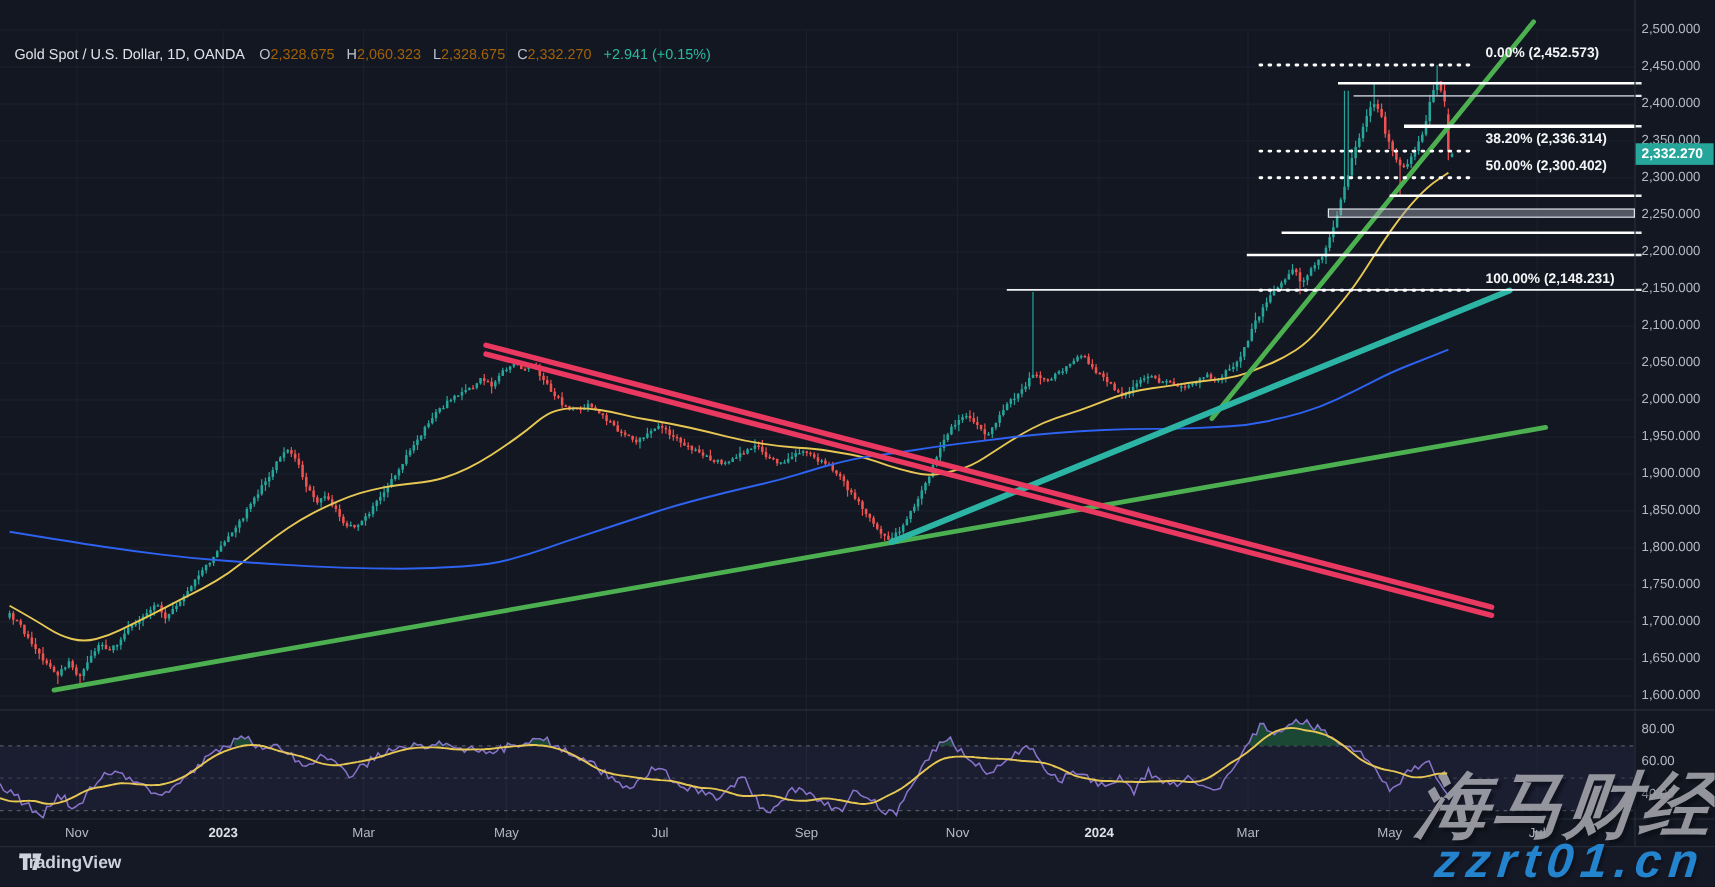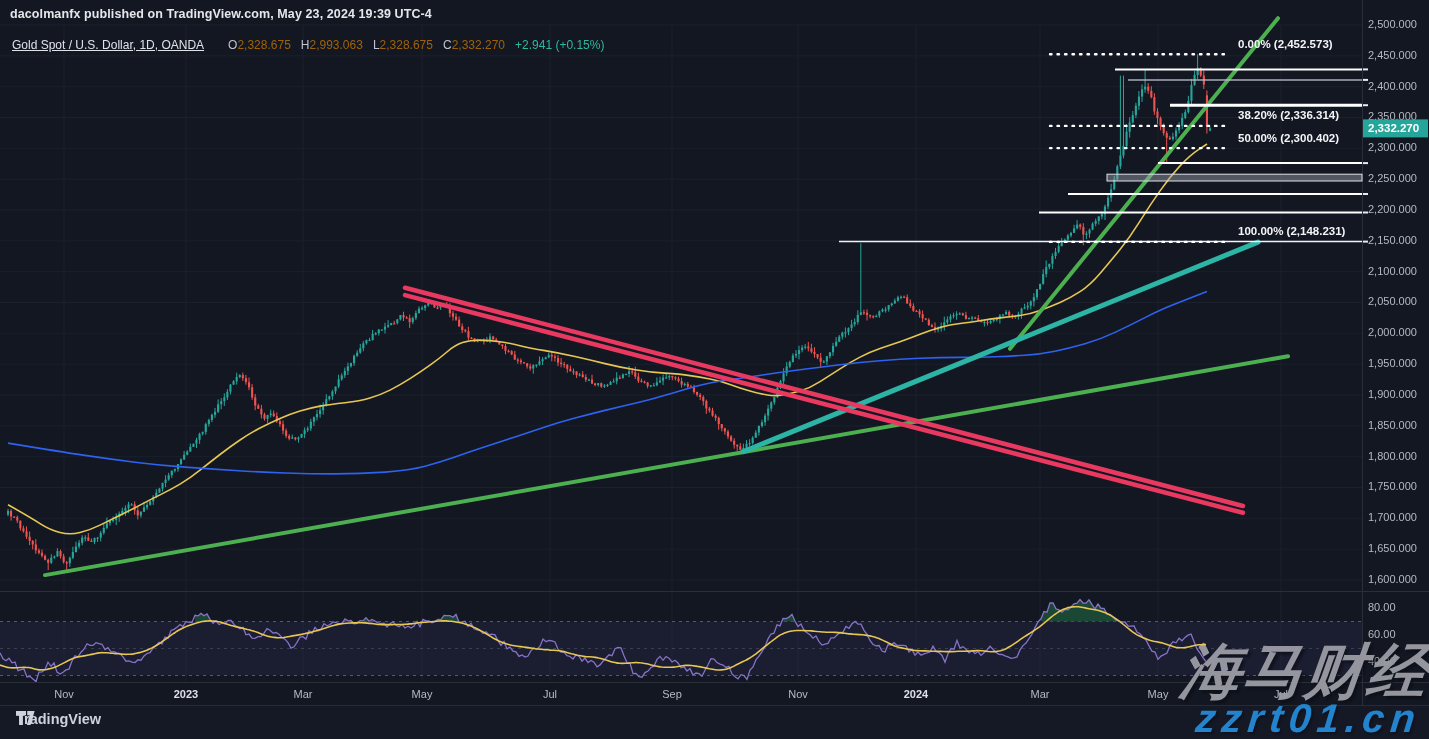--- a/index.html
+++ b/index.html
@@ -3,21 +3,21 @@
 <meta charset="utf-8">
 <style>
   html,body{margin:0;padding:0;background:#0d111c;}
   #app{position:relative;width:1429px;height:739px;background:#131722;overflow:hidden;
        font-family:"Liberation Sans",sans-serif;text-align:center;}
   svg{position:absolute;left:0;top:0;display:block;}
   #bg{z-index:1;} #wm{z-index:2;} #fg{z-index:3;pointer-events:none;}
   .overlay{position:absolute;z-index:4;}
   #attribution{left:10px;top:7px;font-size:12.5px;font-weight:700;color:#e4e6ea;letter-spacing:.1px;}
   #legend{left:12px;top:38px;font-size:12px;color:#dfe2e8;white-space:nowrap;}
-  #legend .sym{margin-right:14px;text-decoration:underline;}
+  #legend .sym{margin-right:2px;}
   #legend .k{color:#bfc4cf;margin-left:10px;}
   #legend .v{color:#a16207;}
   #legend .chg{color:#2cb9a0;margin-left:10px;}
   #footer{left:16px;top:711px;display:flex;align-items:center;gap:7px;}
   #footer .tvtext{font-size:14.5px;font-weight:700;color:#cdd2dc;}
   #wm{position:absolute;left:0;top:0;width:1429px;height:739px;pointer-events:none;}
   .wm-cn{position:absolute;right:0px;bottom:26px;font-size:60px;font-weight:800;font-style:italic;
          color:#9b9ca4;transform:skewX(-6deg);letter-spacing:2px;opacity:.95;
          text-shadow:3px 3px 2px rgba(10,12,18,.55);white-space:nowrap;}
   .wm-url{position:absolute;right:8px;bottom:-2px;font-size:40px;font-weight:800;font-style:italic;
@@ -960,24 +960,23 @@
         <polygon points="1041.0,621.5 1041.0,618.8 1044.0,611.6 1047.0,612.2 1050.0,602.9 1053.0,603.0 1056.0,608.9 1059.0,609.9 1062.0,612.2 1065.0,609.4 1068.0,609.8 1071.0,606.9 1074.0,603.9 1077.0,603.2 1080.0,599.5 1083.0,603.0 1086.0,603.2 1089.0,599.8 1092.0,604.7 1095.0,608.8 1098.0,603.9 1101.0,608.3 1104.0,608.3 1107.0,614.1 1110.0,614.3 1113.0,617.0 1116.0,620.1 1119.0,621.0 1122.0,621.5" fill="#1d5038" opacity="0.85"></polygon>
         <polyline points="0.0,652.9 3.0,658.8 6.0,660.7 9.0,658.3 12.0,662.8 15.0,662.0 18.0,670.6 21.0,669.7 24.0,669.1 27.0,676.9 30.0,676.4 33.0,679.0 36.0,681.6 39.0,672.1 42.0,671.8 45.0,669.4 48.0,662.2 51.0,666.3 54.0,662.8 57.0,672.1 60.0,674.1 63.0,672.3 66.0,669.9 69.0,669.1 72.0,661.0 75.0,655.8 78.0,656.8 81.0,652.2 84.0,649.2 87.0,643.8 90.0,645.4 93.0,645.4 96.0,642.7 99.0,643.7 102.0,644.3 105.0,649.6 108.0,647.7 111.0,651.9 114.0,651.7 117.0,652.8 120.0,653.5 123.0,656.8 126.0,661.2 129.0,660.9 132.0,662.1 135.0,662.6 138.0,659.8 141.0,660.2 144.0,655.9 147.0,653.5 150.0,652.6 153.0,648.2 156.0,645.8 159.0,642.4 162.0,643.8 165.0,637.1 168.0,638.4 171.0,630.5 174.0,629.3 177.0,627.2 180.0,624.5 183.0,626.6 186.0,621.5 189.0,622.3 192.0,622.6 195.0,615.3 198.0,615.9 201.0,613.4 204.0,615.7 207.0,613.9 210.0,619.3 213.0,623.2 216.0,620.7 219.0,624.5 222.0,623.2 225.0,623.8 228.0,620.4 231.0,620.5 234.0,624.4 237.0,626.9 240.0,628.7 243.0,627.4 246.0,634.8 249.0,634.0 252.0,638.1 255.0,638.4 258.0,636.6 261.0,636.6 264.0,633.2 267.0,628.7 270.0,630.3 273.0,633.1 276.0,632.5 279.0,634.2 282.0,637.6 285.0,639.2 288.0,642.7 291.0,648.2 294.0,646.8 297.0,642.4 300.0,637.2 303.0,636.7 306.0,639.1 309.0,630.7 312.0,633.5 315.0,627.4 318.0,630.9 321.0,629.4 324.0,623.6 327.0,625.8 330.0,624.5 333.0,621.9 336.0,622.7 339.0,623.8 342.0,623.3 345.0,619.0 348.0,620.9 351.0,620.5 354.0,623.8 357.0,623.5 360.0,620.7 363.0,620.9 366.0,617.7 369.0,621.2 372.0,619.4 375.0,621.0 378.0,622.9 381.0,623.6 384.0,623.3 387.0,626.9 390.0,623.7 393.0,621.8 396.0,625.3 399.0,626.7 402.0,624.4 405.0,628.0 408.0,626.3 411.0,628.0 414.0,626.0 417.0,621.5 420.0,626.8 423.0,619.3 426.0,620.8 429.0,620.8 432.0,622.7 435.0,621.4 438.0,619.3 441.0,619.6 444.0,615.4 447.0,615.6 450.0,615.6 453.0,617.2 456.0,614.4 459.0,622.2 462.0,621.8 465.0,621.3 468.0,626.5 471.0,623.3 474.0,628.8 477.0,629.9 480.0,630.6 483.0,633.5 486.0,631.7 489.0,634.7 492.0,634.1 495.0,634.9 498.0,640.7 501.0,645.3 504.0,641.6 507.0,648.9 510.0,647.1 513.0,651.2 516.0,651.9 519.0,656.4 522.0,655.0 525.0,657.1 528.0,656.0 531.0,650.6 534.0,648.1 537.0,649.3 540.0,646.2 543.0,639.1 546.0,641.7 549.0,640.5 552.0,640.8 555.0,641.9 558.0,649.2 561.0,652.0 564.0,652.1 567.0,655.6 570.0,656.5 573.0,659.0 576.0,654.8 579.0,656.2 582.0,661.2 585.0,658.1 588.0,662.5 591.0,660.4 594.0,662.2 597.0,666.8 600.0,664.9 603.0,661.3 606.0,658.0 609.0,654.8 612.0,655.7 615.0,648.7 618.0,647.5 621.0,647.9 624.0,655.8 627.0,662.7 630.0,663.1 633.0,673.6 636.0,673.4 639.0,676.6 642.0,677.2 645.0,672.6 648.0,671.1 651.0,667.5 654.0,666.2 657.0,659.4 660.0,656.4 663.0,660.3 666.0,656.5 669.0,658.2 672.0,662.0 675.0,660.3 678.0,662.9 681.0,667.8 684.0,666.8 687.0,671.0 690.0,668.6 693.0,675.0 696.0,673.0 699.0,673.7 702.0,676.2 705.0,670.2 708.0,664.8 711.0,658.6 714.0,659.1 717.0,662.6 720.0,664.1 723.0,665.1 726.0,667.4 729.0,666.3 732.0,673.9 735.0,676.8 738.0,678.8 741.0,674.7 744.0,675.6 747.0,679.4 750.0,670.1 753.0,666.9 756.0,659.7 759.0,656.2 762.0,651.6 765.0,646.7 768.0,638.9 771.0,634.0 774.0,633.2 777.0,624.9 780.0,625.9 783.0,618.4 786.0,618.6 789.0,617.2 792.0,614.3 795.0,621.3 798.0,626.4 801.0,624.0 804.0,630.3 807.0,632.8 810.0,634.8 813.0,638.2 816.0,636.0 819.0,641.6 822.0,645.1 825.0,644.1 828.0,643.4 831.0,637.8 834.0,637.9 837.0,635.1 840.0,632.4 843.0,632.1 846.0,626.4 849.0,628.4 852.0,623.8 855.0,621.4 858.0,624.2 861.0,624.2 864.0,630.4 867.0,634.4 870.0,640.5 873.0,644.5 876.0,645.9 879.0,645.5 882.0,651.0 885.0,652.2 888.0,644.7 891.0,645.0 894.0,642.7 897.0,645.3 900.0,645.3 903.0,645.3 906.0,645.8 909.0,651.9 912.0,649.6 915.0,655.2 918.0,652.0 921.0,655.2 924.0,653.9 927.0,652.9 930.0,652.0 933.0,646.2 936.0,651.2 939.0,652.6 942.0,655.5 945.0,662.2 948.0,653.7 951.0,648.5 954.0,649.2 957.0,640.3 960.0,648.1 963.0,646.7 966.0,649.1 969.0,652.9 972.0,650.4 975.0,653.7 978.0,651.5 981.0,655.4 984.0,652.7 987.0,649.9 990.0,646.3 993.0,649.2 996.0,652.4 999.0,654.4 1002.0,654.5 1005.0,655.8 1008.0,656.8 1011.0,658.3 1014.0,657.9 1017.0,656.9 1020.0,649.9 1023.0,645.6 1026.0,643.0 1029.0,638.6 1032.0,634.2 1035.0,627.6 1038.0,622.0 1041.0,618.8 1044.0,611.6 1047.0,612.2 1050.0,602.9 1053.0,603.0 1056.0,608.9 1059.0,609.9 1062.0,612.2 1065.0,609.4 1068.0,609.8 1071.0,606.9 1074.0,603.9 1077.0,603.2 1080.0,599.5 1083.0,603.0 1086.0,603.2 1089.0,599.8 1092.0,604.7 1095.0,608.8 1098.0,603.9 1101.0,608.3 1104.0,608.3 1107.0,614.1 1110.0,614.3 1113.0,617.0 1116.0,620.1 1119.0,621.0 1122.0,622.2 1125.0,622.0 1128.0,626.0 1131.0,626.1 1134.0,626.0 1137.0,632.1 1140.0,633.8 1143.0,637.2 1146.0,639.9 1149.0,645.9 1152.0,651.2 1155.0,652.1 1158.0,659.4 1161.0,656.1 1164.0,654.6 1167.0,653.1 1170.0,645.4 1173.0,641.7 1176.0,642.8 1179.0,638.3 1182.0,640.8 1185.0,637.4 1188.0,635.2 1191.0,634.1 1194.0,641.4 1197.0,648.9 1200.0,653.0 1203.0,657.7 1206.0,661.6" fill="none" stroke="#8672c8" stroke-width="1.3"></polyline>
         <path d="M0.0,665.1 Q3.0,666.1 4.5,666.6 Q6.0,667.1 7.5,667.4 Q9.0,667.6 10.5,667.8 Q12.0,667.9 13.5,667.9 Q15.0,667.9 16.5,667.8 Q18.0,667.7 19.5,667.5 Q21.0,667.4 22.5,667.4 Q24.0,667.3 25.5,667.4 Q27.0,667.4 28.5,667.5 Q30.0,667.6 31.5,668.1 Q33.0,668.6 34.5,669.0 Q36.0,669.4 37.5,669.6 Q39.0,669.8 40.5,669.9 Q42.0,669.9 43.5,669.8 Q45.0,669.7 46.5,669.5 Q48.0,669.2 49.5,668.8 Q51.0,668.4 52.5,667.9 Q54.0,667.5 55.5,666.9 Q57.0,666.3 58.5,665.6 Q60.0,664.9 61.5,664.1 Q63.0,663.4 64.5,662.6 Q66.0,661.8 67.5,661.0 Q69.0,660.2 70.5,659.5 Q72.0,658.9 73.5,658.3 Q75.0,657.8 76.5,657.3 Q78.0,656.9 79.5,656.6 Q81.0,656.3 82.5,656.1 Q84.0,655.8 85.5,655.6 Q87.0,655.3 88.5,655.0 Q90.0,654.7 91.5,654.4 Q93.0,654.1 94.5,653.7 Q96.0,653.4 97.5,653.1 Q99.0,652.9 100.5,652.7 Q102.0,652.6 103.5,652.7 Q105.0,652.7 106.5,652.8 Q108.0,652.9 109.5,653.0 Q111.0,653.2 112.5,653.3 Q114.0,653.4 115.5,653.6 Q117.0,653.7 118.5,653.8 Q120.0,654.0 121.5,654.1 Q123.0,654.2 124.5,654.3 Q126.0,654.4 127.5,654.3 Q129.0,654.3 130.5,654.2 Q132.0,654.1 133.5,653.9 Q135.0,653.6 136.5,653.3 Q138.0,653.0 139.5,652.6 Q141.0,652.3 142.5,651.8 Q144.0,651.3 145.5,650.7 Q147.0,650.2 148.5,649.5 Q150.0,648.8 151.5,648.1 Q153.0,647.3 154.5,646.5 Q156.0,645.6 157.5,644.7 Q159.0,643.8 160.5,642.8 Q162.0,641.8 163.5,640.7 Q165.0,639.6 166.5,638.5 Q168.0,637.4 169.5,636.3 Q171.0,635.2 172.5,634.1 Q174.0,633.1 175.5,632.2 Q177.0,631.2 178.5,630.3 Q180.0,629.5 181.5,628.7 Q183.0,627.9 184.5,627.3 Q186.0,626.6 187.5,626.0 Q189.0,625.5 190.5,624.9 Q192.0,624.4 193.5,623.9 Q195.0,623.4 196.5,623.0 Q198.0,622.6 199.5,622.2 Q201.0,621.8 202.5,621.5 Q204.0,621.3 205.5,621.1 Q207.0,620.9 208.5,620.9 Q210.0,620.8 211.5,620.9 Q213.0,620.9 214.5,621.1 Q216.0,621.2 217.5,621.5 Q219.0,621.7 220.5,622.1 Q222.0,622.5 223.5,623.0 Q225.0,623.4 226.5,623.9 Q228.0,624.4 229.5,624.9 Q231.0,625.4 232.5,625.8 Q234.0,626.2 235.5,626.6 Q237.0,626.9 238.5,627.3 Q240.0,627.7 241.5,628.0 Q243.0,628.4 244.5,628.7 Q246.0,629.1 247.5,629.5 Q249.0,629.8 250.5,630.2 Q252.0,630.6 253.5,631.1 Q255.0,631.5 256.5,632.1 Q258.0,632.6 259.5,633.2 Q261.0,633.8 262.5,634.4 Q264.0,635.0 265.5,635.5 Q267.0,636.0 268.5,636.4 Q270.0,636.7 271.5,637.0 Q273.0,637.3 274.5,637.4 Q276.0,637.6 277.5,637.7 Q279.0,637.7 280.5,637.7 Q282.0,637.6 283.5,637.5 Q285.0,637.3 286.5,637.0 Q288.0,636.8 289.5,636.5 Q291.0,636.2 292.5,635.9 Q294.0,635.6 295.5,635.4 Q297.0,635.1 298.5,634.9 Q300.0,634.6 301.5,634.4 Q303.0,634.1 304.5,633.8 Q306.0,633.5 307.5,633.1 Q309.0,632.8 310.5,632.4 Q312.0,632.0 313.5,631.5 Q315.0,631.1 316.5,630.7 Q318.0,630.3 319.5,629.8 Q321.0,629.3 322.5,628.9 Q324.0,628.4 325.5,627.9 Q327.0,627.4 328.5,627.0 Q330.0,626.6 331.5,626.1 Q333.0,625.7 334.5,625.3 Q336.0,624.9 337.5,624.6 Q339.0,624.2 340.5,623.9 Q342.0,623.7 343.5,623.5 Q345.0,623.3 346.5,623.2 Q348.0,623.1 349.5,623.0 Q351.0,623.0 352.5,622.9 Q354.0,622.9 355.5,622.9 Q357.0,622.9 358.5,622.8 Q360.0,622.8 361.5,622.8 Q363.0,622.9 364.5,622.9 Q366.0,623.0 367.5,623.1 Q369.0,623.2 370.5,623.4 Q372.0,623.6 373.5,623.8 Q375.0,624.0 376.5,624.2 Q378.0,624.4 379.5,624.5 Q381.0,624.6 382.5,624.6 Q384.0,624.7 385.5,624.6 Q387.0,624.6 388.5,624.6 Q390.0,624.6 391.5,624.6 Q393.0,624.5 394.5,624.5 Q396.0,624.5 397.5,624.5 Q399.0,624.5 400.5,624.5 Q402.0,624.4 403.5,624.4 Q405.0,624.3 406.5,624.2 Q408.0,624.1 409.5,623.9 Q411.0,623.7 412.5,623.6 Q414.0,623.4 415.5,623.2 Q417.0,623.0 418.5,622.8 Q420.0,622.7 421.5,622.5 Q423.0,622.4 424.5,622.3 Q426.0,622.2 427.5,622.0 Q429.0,621.9 430.5,621.8 Q432.0,621.6 433.5,621.5 Q435.0,621.4 436.5,621.2 Q438.0,621.1 439.5,621.0 Q441.0,620.9 442.5,620.9 Q444.0,620.9 445.5,620.9 Q447.0,620.9 448.5,621.1 Q450.0,621.2 451.5,621.3 Q453.0,621.5 454.5,621.7 Q456.0,621.9 457.5,622.2 Q459.0,622.5 460.5,622.8 Q462.0,623.2 463.5,623.6 Q465.0,624.0 466.5,624.5 Q468.0,625.0 469.5,625.6 Q471.0,626.1 472.5,626.7 Q474.0,627.3 475.5,628.0 Q477.0,628.7 478.5,629.5 Q480.0,630.3 481.5,631.1 Q483.0,631.9 484.5,632.8 Q486.0,633.7 487.5,634.6 Q489.0,635.5 490.5,636.4 Q492.0,637.3 493.5,638.2 Q495.0,639.0 496.5,639.8 Q498.0,640.6 499.5,641.3 Q501.0,641.9 502.5,642.5 Q504.0,643.1 505.5,643.6 Q507.0,644.0 508.5,644.4 Q510.0,644.8 511.5,645.2 Q513.0,645.5 514.5,645.7 Q516.0,646.0 517.5,646.2 Q519.0,646.4 520.5,646.6 Q522.0,646.8 523.5,647.0 Q525.0,647.2 526.5,647.4 Q528.0,647.7 529.5,647.9 Q531.0,648.1 532.5,648.3 Q534.0,648.5 535.5,648.7 Q537.0,648.8 538.5,649.0 Q540.0,649.2 541.5,649.3 Q543.0,649.5 544.5,649.6 Q546.0,649.7 547.5,649.8 Q549.0,649.9 550.5,650.1 Q552.0,650.2 553.5,650.3 Q555.0,650.4 556.5,650.5 Q558.0,650.6 559.5,650.8 Q561.0,651.1 562.5,651.4 Q564.0,651.7 565.5,652.1 Q567.0,652.5 568.5,652.9 Q570.0,653.3 571.5,653.7 Q573.0,654.0 574.5,654.4 Q576.0,654.8 577.5,655.2 Q579.0,655.5 580.5,655.8 Q582.0,656.2 583.5,656.4 Q585.0,656.6 586.5,656.7 Q588.0,656.8 589.5,656.8 Q591.0,656.9 592.5,657.0 Q594.0,657.2 595.5,657.4 Q597.0,657.6 598.5,658.0 Q600.0,658.3 601.5,658.7 Q603.0,659.1 604.5,659.5 Q606.0,660.0 607.5,660.4 Q609.0,660.9 610.5,661.4 Q612.0,661.9 613.5,662.3 Q615.0,662.7 616.5,662.9 Q618.0,663.2 619.5,663.3 Q621.0,663.4 622.5,663.4 Q624.0,663.4 625.5,663.3 Q627.0,663.2 628.5,663.1 Q630.0,662.9 631.5,662.8 Q633.0,662.6 634.5,662.6 Q636.0,662.5 637.5,662.6 Q639.0,662.6 640.5,662.8 Q642.0,662.9 643.5,663.2 Q645.0,663.4 646.5,663.7 Q648.0,664.0 649.5,664.4 Q651.0,664.8 652.5,665.3 Q654.0,665.7 655.5,666.0 Q657.0,666.4 658.5,666.6 Q660.0,666.8 661.5,667.0 Q663.0,667.1 664.5,667.2 Q666.0,667.2 667.5,667.3 Q669.0,667.3 670.5,667.3 Q672.0,667.3 673.5,667.1 Q675.0,666.9 676.5,666.7 Q678.0,666.4 679.5,666.2 Q681.0,665.9 682.5,665.7 Q684.0,665.5 685.5,665.4 Q687.0,665.3 688.5,665.3 Q690.0,665.4 691.5,665.5 Q693.0,665.6 694.5,665.9 Q696.0,666.1 697.5,666.4 Q699.0,666.6 700.5,666.9 Q702.0,667.2 703.5,667.5 Q705.0,667.8 706.5,668.1 Q708.0,668.4 709.5,668.7 Q711.0,668.9 712.5,669.2 Q714.0,669.5 715.5,669.7 Q717.0,669.9 718.5,670.0 Q720.0,670.1 721.5,669.9 Q723.0,669.8 724.5,669.5 Q726.0,669.3 727.5,668.8 Q729.0,668.4 730.5,667.8 Q732.0,667.1 733.5,666.4 Q735.0,665.6 736.5,664.8 Q738.0,664.0 739.5,663.3 Q741.0,662.5 742.5,661.8 Q744.0,661.1 745.5,660.4 Q747.0,659.6 748.5,658.7 Q750.0,657.8 751.5,656.9 Q753.0,655.9 754.5,654.8 Q756.0,653.8 757.5,652.6 Q759.0,651.5 760.5,650.2 Q762.0,649.0 763.5,647.7 Q765.0,646.5 766.5,645.3 Q768.0,644.1 769.5,642.9 Q771.0,641.7 772.5,640.6 Q774.0,639.4 775.5,638.3 Q777.0,637.2 778.5,636.2 Q780.0,635.2 781.5,634.4 Q783.0,633.6 784.5,633.0 Q786.0,632.4 787.5,631.9 Q789.0,631.5 790.5,631.2 Q792.0,630.9 793.5,630.8 Q795.0,630.6 796.5,630.5 Q798.0,630.5 799.5,630.5 Q801.0,630.4 802.5,630.5 Q804.0,630.5 805.5,630.6 Q807.0,630.6 808.5,630.7 Q810.0,630.8 811.5,630.9 Q813.0,631.1 814.5,631.2 Q816.0,631.3 817.5,631.5 Q819.0,631.6 820.5,631.7 Q822.0,631.9 823.5,632.0 Q825.0,632.1 826.5,632.2 Q828.0,632.2 829.5,632.2 Q831.0,632.2 832.5,632.3 Q834.0,632.3 835.5,632.4 Q837.0,632.5 838.5,632.6 Q840.0,632.8 841.5,632.9 Q843.0,633.1 844.5,633.2 Q846.0,633.4 847.5,633.6 Q849.0,633.7 850.5,633.9 Q852.0,634.1 853.5,634.2 Q855.0,634.3 856.5,634.4 Q858.0,634.5 859.5,634.6 Q861.0,634.7 862.5,634.8 Q864.0,635.0 865.5,635.1 Q867.0,635.3 868.5,635.6 Q870.0,635.8 871.5,636.2 Q873.0,636.6 874.5,637.0 Q876.0,637.5 877.5,638.1 Q879.0,638.6 880.5,639.3 Q882.0,639.9 883.5,640.6 Q885.0,641.3 886.5,642.0 Q888.0,642.7 889.5,643.5 Q891.0,644.3 892.5,645.0 Q894.0,645.7 895.5,646.3 Q897.0,646.8 898.5,647.2 Q900.0,647.6 901.5,647.9 Q903.0,648.2 904.5,648.5 Q906.0,648.8 907.5,649.1 Q909.0,649.3 910.5,649.6 Q912.0,649.9 913.5,650.2 Q915.0,650.5 916.5,650.6 Q918.0,650.7 919.5,650.8 Q921.0,650.9 922.5,650.9 Q924.0,650.9 925.5,650.9 Q927.0,651.0 928.5,651.0 Q930.0,651.1 931.5,651.2 Q933.0,651.2 934.5,651.3 Q936.0,651.3 937.5,651.4 Q939.0,651.4 940.5,651.4 Q942.0,651.5 943.5,651.5 Q945.0,651.5 946.5,651.6 Q948.0,651.6 949.5,651.6 Q951.0,651.6 952.5,651.6 Q954.0,651.5 955.5,651.5 Q957.0,651.4 958.5,651.3 Q960.0,651.3 961.5,651.2 Q963.0,651.2 964.5,651.2 Q966.0,651.2 967.5,651.1 Q969.0,651.1 970.5,651.0 Q972.0,651.0 973.5,650.9 Q975.0,650.8 976.5,650.6 Q978.0,650.5 979.5,650.6 Q981.0,650.6 982.5,650.7 Q984.0,650.8 985.5,651.1 Q987.0,651.3 988.5,651.5 Q990.0,651.6 991.5,651.7 Q993.0,651.7 994.5,651.6 Q996.0,651.5 997.5,651.3 Q999.0,651.1 1000.5,650.7 Q1002.0,650.2 1003.5,649.7 Q1005.0,649.1 1006.5,648.4 Q1008.0,647.7 1009.5,646.8 Q1011.0,645.9 1012.5,644.9 Q1014.0,643.9 1015.5,642.9 Q1017.0,641.9 1018.5,640.8 Q1020.0,639.7 1021.5,638.7 Q1023.0,637.6 1024.5,636.6 Q1026.0,635.6 1027.5,634.7 Q1029.0,633.8 1030.5,632.9 Q1032.0,632.0 1033.5,631.0 Q1035.0,630.0 1036.5,628.9 Q1038.0,627.9 1039.5,626.8 Q1041.0,625.6 1042.5,624.4 Q1044.0,623.2 1045.5,622.0 Q1047.0,620.7 1048.5,619.4 Q1050.0,618.1 1051.5,616.9 Q1053.0,615.7 1054.5,614.6 Q1056.0,613.5 1057.5,612.6 Q1059.0,611.6 1060.5,610.8 Q1062.0,610.0 1063.5,609.3 Q1065.0,608.7 1066.5,608.2 Q1068.0,607.7 1069.5,607.4 Q1071.0,607.0 1072.5,606.9 Q1074.0,606.7 1075.5,606.7 Q1077.0,606.7 1078.5,606.8 Q1080.0,606.9 1081.5,607.2 Q1083.0,607.5 1084.5,607.8 Q1086.0,608.2 1087.5,608.5 Q1089.0,608.8 1090.5,609.0 Q1092.0,609.3 1093.5,609.5 Q1095.0,609.7 1096.5,610.0 Q1098.0,610.4 1099.5,610.8 Q1101.0,611.2 1102.5,611.7 Q1104.0,612.2 1105.5,612.8 Q1107.0,613.5 1108.5,614.2 Q1110.0,615.0 1111.5,615.9 Q1113.0,616.8 1114.5,617.8 Q1116.0,618.8 1117.5,619.9 Q1119.0,621.0 1120.5,622.1 Q1122.0,623.3 1123.5,624.5 Q1125.0,625.7 1126.5,627.0 Q1128.0,628.2 1129.5,629.4 Q1131.0,630.7 1132.5,631.8 Q1134.0,632.9 1135.5,633.8 Q1137.0,634.8 1138.5,635.5 Q1140.0,636.3 1141.5,637.0 Q1143.0,637.7 1144.5,638.3 Q1146.0,638.9 1147.5,639.4 Q1149.0,639.9 1150.5,640.4 Q1152.0,640.8 1153.5,641.2 Q1155.0,641.5 1156.5,641.8 Q1158.0,642.1 1159.5,642.4 Q1161.0,642.6 1162.5,643.0 Q1164.0,643.4 1165.5,643.9 Q1167.0,644.3 1168.5,644.9 Q1170.0,645.4 1171.5,645.9 Q1173.0,646.5 1174.5,647.0 Q1176.0,647.5 1177.5,647.6 Q1179.0,647.7 1180.5,647.8 Q1182.0,647.8 1183.5,647.7 Q1185.0,647.6 1186.5,647.4 Q1188.0,647.2 1189.5,646.8 Q1191.0,646.5 1192.5,646.1 Q1194.0,645.7 1195.5,645.3 Q1197.0,645.0 1198.5,644.8 Q1200.0,644.6 1201.5,644.6 Q1203.0,644.5 1204.5,644.5 L1206.0,644.6" fill="none" stroke="#e6c754" stroke-width="1.6"></path>
       </g>
       <g>
         <rect x="1363" y="119.4" width="65" height="18" fill="#26a69a"></rect>
         <text x="1368" y="128.9335" fill="#ffffff" font-size="11.5" text-anchor="start" dominant-baseline="middle" font-weight="bold" font-family="&quot;Liberation Sans&quot;,sans-serif">2,332.270</text>
       </g>
     </svg>
 
-  <div id="attribution" class="overlay">dacolmanfx published on TradingView.com, May 23, 2024 19:39 UTC-4</div>
 
   <div id="legend" class="overlay">
-    <span class="sym">Gold Spot / U.S. Dollar, 1D, OANDA</span><span class="k">O</span><span class="v">2,328.675</span><span class="k">H</span><span class="v">2,993.063</span><span class="k">L</span><span class="v">2,328.675</span><span class="k">C</span><span class="v">2,332.270</span><span class="chg">+2.941 (+0.15%)</span>
+    <span class="sym">Gold Spot / U.S. Dollar, 1D, OANDA</span><span class="k">O</span><span class="v">2,328.675</span><span class="k">H</span><span class="v">2,060.323</span><span class="k">L</span><span class="v">2,328.675</span><span class="k">C</span><span class="v">2,332.270</span><span class="chg">+2.941 (+0.15%)</span>
   </div>
 
   <div id="footer" class="overlay">
     <svg width="19" height="15" viewBox="0 0 19 15">
       <path d="M0,0 H10 V4.2 H6.9 V14 H3.1 V4.2 H0 Z" fill="#cdd2dc"></path>
       <path d="M11.2,0 H18.6 L14.6,14 H10.8 L13.6,4.2 H11.2 Z" fill="#cdd2dc"></path>
     </svg>
     <span class="tvtext">TradingView</span>
   </div>
 </div>

